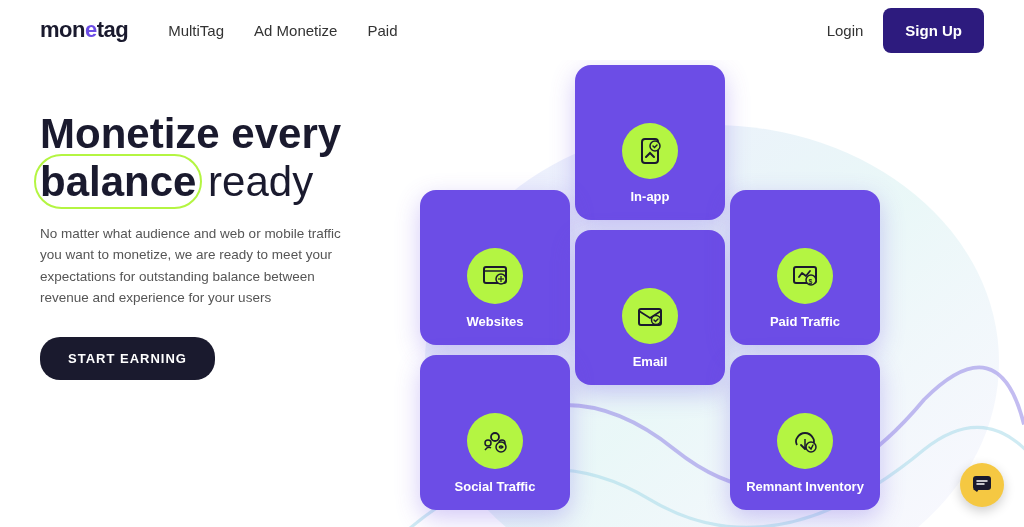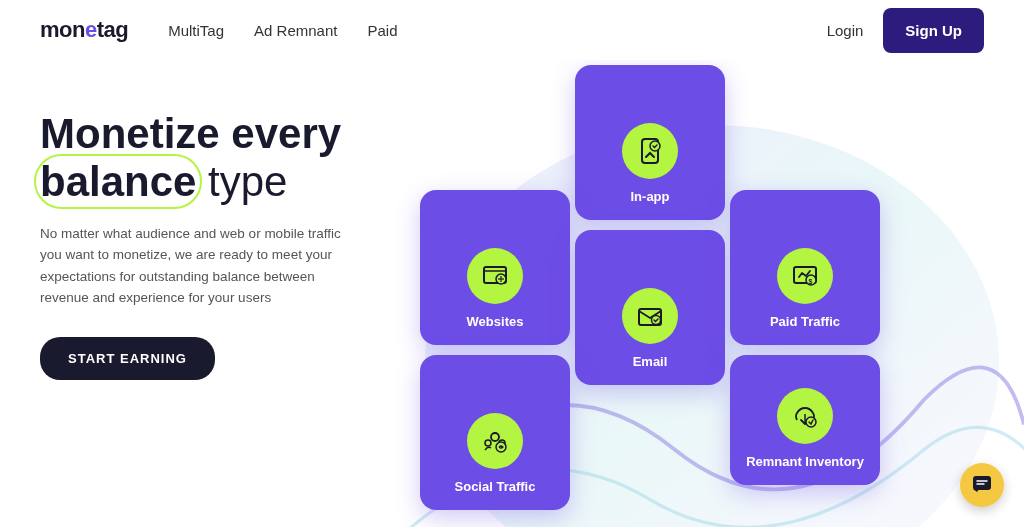--- a/index.html
+++ b/index.html
@@ -213,21 +213,21 @@
     
     .card-social {
       width: 150px;
       height: 155px;
       left: 0px;
       top: 295px;
     }
     
     .card-remnant {
       width: 150px;
-      height: 130px;
+      height: 155px;
       left: 310px;
       top: 295px;
     }
 
     
     .chat-widget {
       position: fixed;
       bottom: 20px;
       right: 20px;
       width: 44px;
@@ -244,35 +244,35 @@
   </style>
 </head>
 <body>
 
 <header>
   <div class="logo">
     <span class="mono">mon</span><span class="dot">e</span><span class="etag">tag</span>
   </div>
   <nav>
     <a href="#">MultiTag</a>
-    <a href="#">Ad Remnant</a>
+    <a href="#">Ad Monetize</a>
     <a href="#">Paid</a>
   </nav>
   <div class="header-actions">
     <button class="login-btn">Login</button>
     <button class="signup-btn">Sign Up</button>
   </div>
 </header>
 
 <main>
 
   <div class="hero-text">
     <h1 class="hero-heading">
       <span>Monetize every<br></span>
-      <span class="highlight">balance</span><span class="light"> type</span>
+      <span class="highlight">balance</span><span class="light"> ready</span>
     </h1>
     <p class="hero-desc">No matter what audience and web or mobile traffic you want to monetize, we are ready to meet your expectations for outstanding balance between revenue and experience for your users</p>
     <button class="start-btn">START EARNING</button>
   </div>
 
   <div class="cards-area">
 
     <svg class="wave-bg" viewBox="0 0 500 420" preserveAspectRatio="none">
       <defs>
         <linearGradient id="waveGrad" x1="0%" y1="0%" x2="100%" y2="100%">

